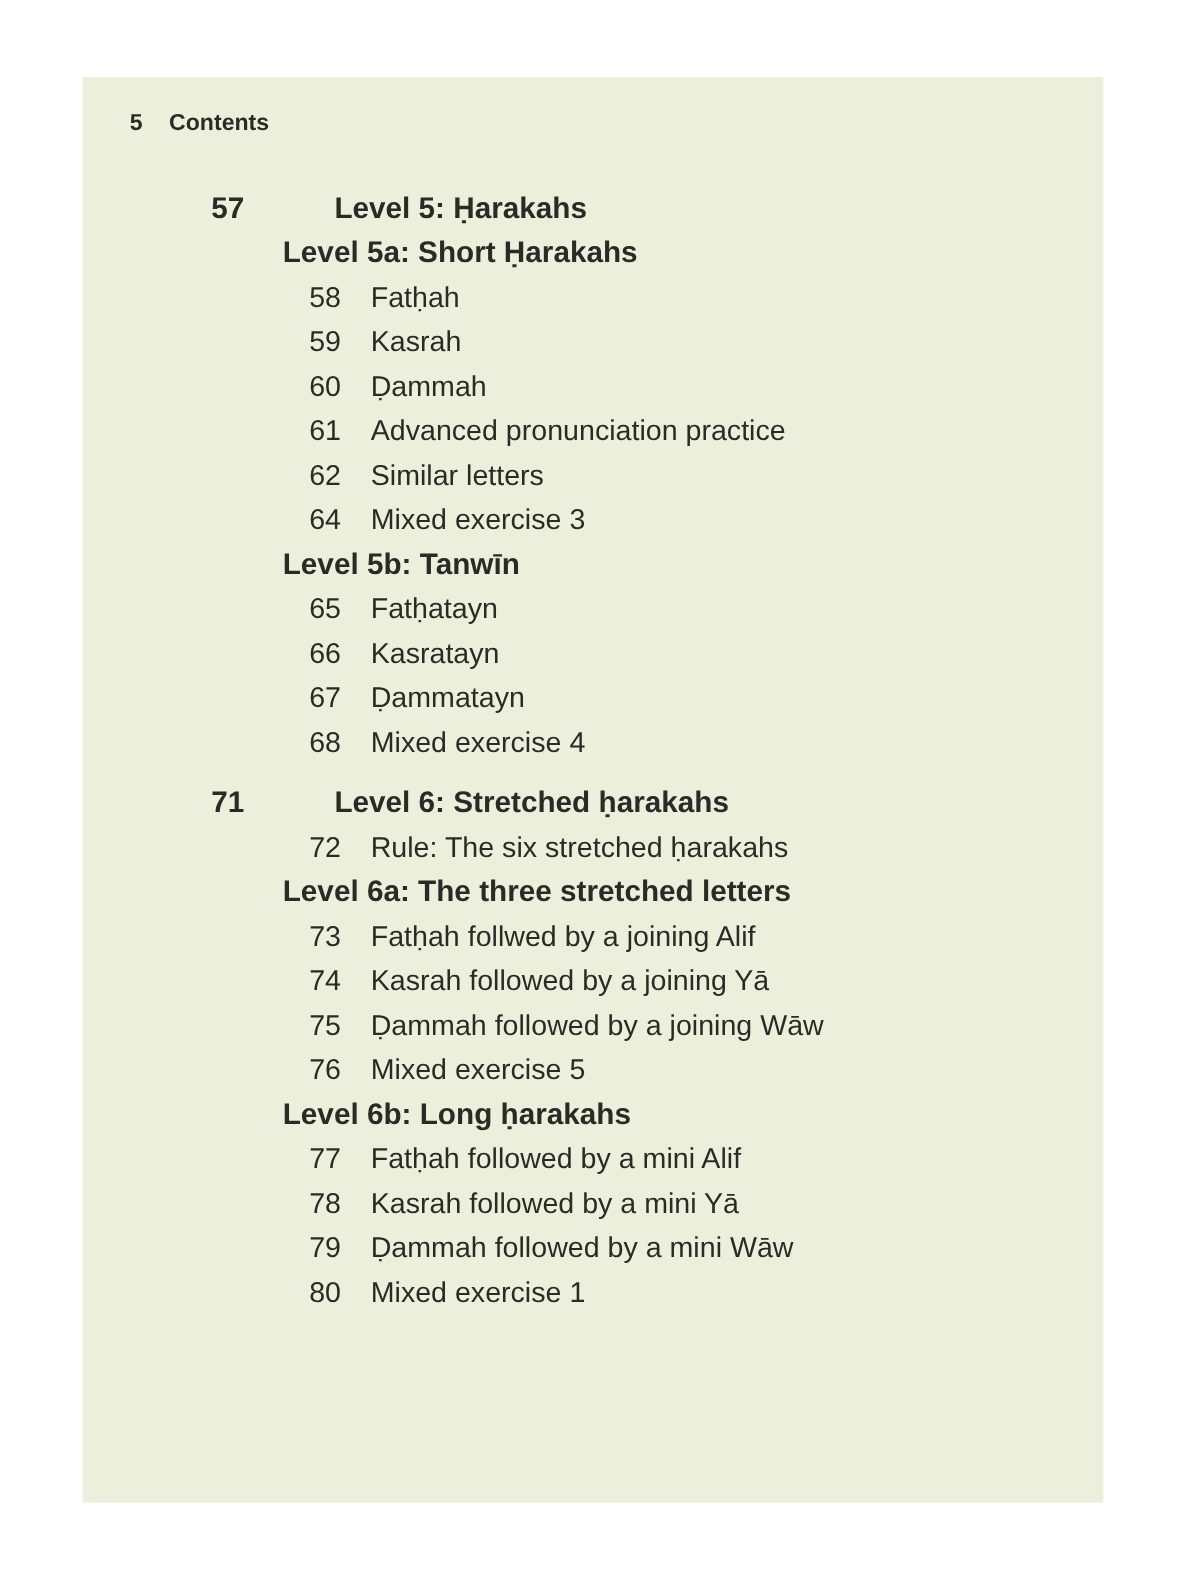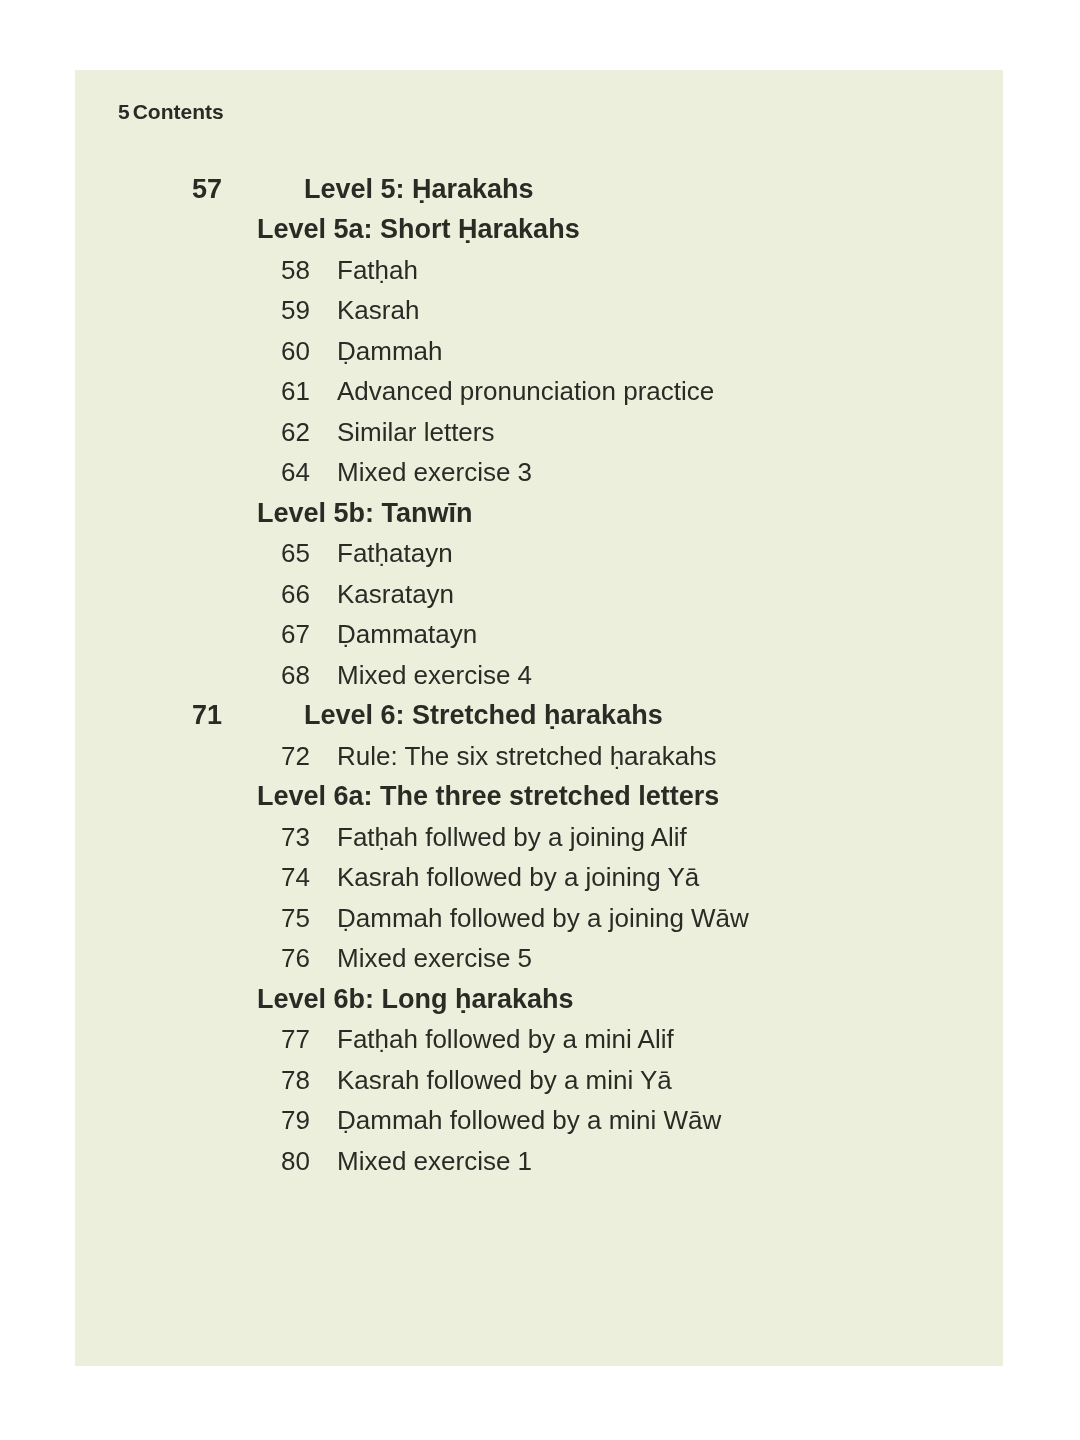--- a/index.html
+++ b/index.html
@@ -26,40 +26,41 @@
   .page-header {
     position: absolute;
     left: 43px;
     top: 30px;
     font-size: 21px;
     font-weight: bold;
     display: flex;
     align-items: baseline;
   }
   .page-header .ptitle {
-    margin-left: 3px;
+    margin-left: 24px;
   }
   .toc {
     position: absolute;
     left: 0;
     top: 99px;
     right: 0;
   }
   .row {
     height: 40.5px;
     display: flex;
     align-items: center;
     white-space: nowrap;
   }
   .row.chapter {
     font-weight: bold;
     font-size: 27px;
     gap: 47px;
   }
   .row.chapter:not(:first-child) {
+    margin-top: 14px;
   }
   .row.chapter .num {
     width: 147px;
     text-align: right;
   }
   .row.chapter .label {
     margin-left: 35px;
   }
   .row.section {
     font-weight: bold;

